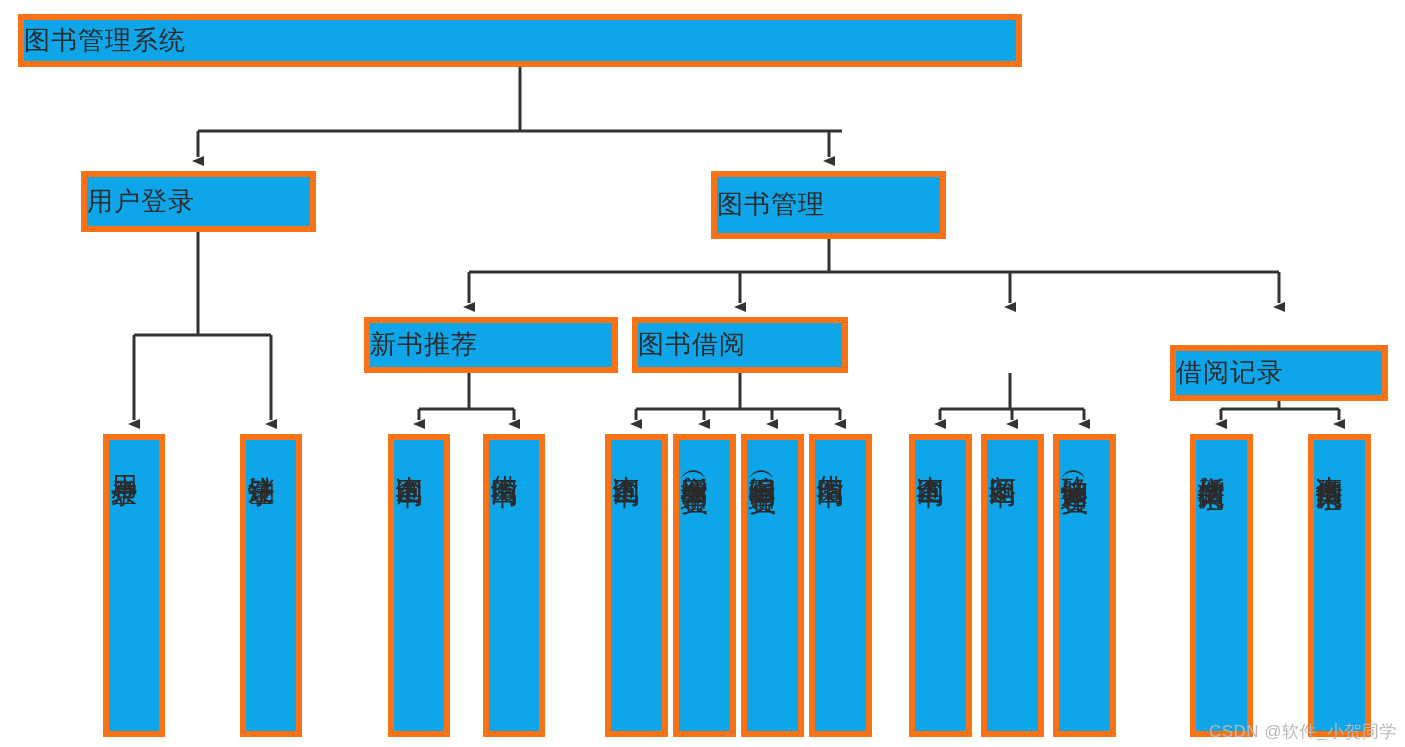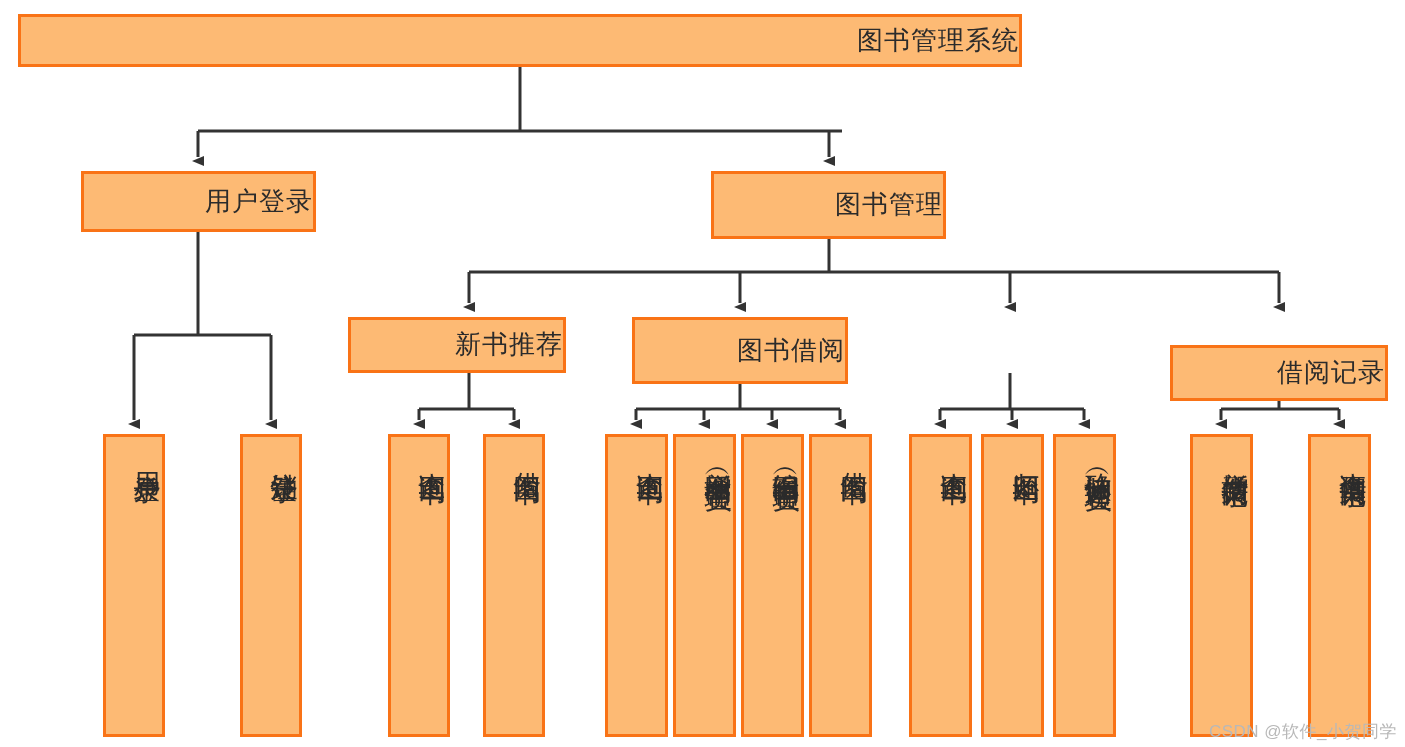--- a/index.html
+++ b/index.html
@@ -21,25 +21,25 @@
     position: absolute;
     left: 0;
     top: 0;
     width: 1405px;
     height: 747px;
     pointer-events: none;
   }
   .node {
     position: absolute;
     box-sizing: border-box;
-    background: #fdba74;
-    border: 3px solid #f97316;
+    background: #0ea5e9;
+    border: 6px solid #f97316;
     display: flex;
     align-items: center;
-    justify-content: flex-end;
+    justify-content: flex-start;
     z-index: 2;
   }
   .node-label {
     color: #2b2b2b;
     font-size: 26px;
     line-height: 1.15;
     letter-spacing: 1px;
     white-space: nowrap;
     text-align: center;
   }
@@ -127,24 +127,24 @@
     <span class="node-label">图书管理系统</span>
   </div>
 
   <div class="node" id="l2-0" style="left: 81px; top: 171px; width: 235px; height: 61px;">
     <span class="node-label">用户登录</span>
   </div>
   <div class="node" id="l2-1" style="left: 711px; top: 171px; width: 235px; height: 68px;">
     <span class="node-label">图书管理</span>
   </div>
 
-  <div class="node" id="l3-0" style="left: 348px; top: 317px; width: 218px; height: 56px;">
+  <div class="node" id="l3-0" style="left: 364px; top: 317px; width: 254px; height: 56px;">
     <span class="node-label">新书推荐</span>
   </div>
-  <div class="node" id="l3-1" style="left: 632px; top: 317px; width: 216px; height: 67px; padding-left: 24px;">
+  <div class="node" id="l3-1" style="left: 632px; top: 317px; width: 216px; height: 56px;">
     <span class="node-label">图书借阅</span>
   </div>
   <div class="node" id="l3-3" style="left: 1170px; top: 317px; width: 218px; height: 56px; margin-top: 28px;">
     <span class="node-label">借阅记录</span>
   </div>
 
   <div class="node leaf" id="lf-0" style="left: 103px; top: 434px; width: 62px; height: 303px;">
     <span class="node-label">用户登录</span>
   </div>
   <div class="node leaf" id="lf-1" style="left: 240px; top: 434px; width: 62px; height: 303px;">

